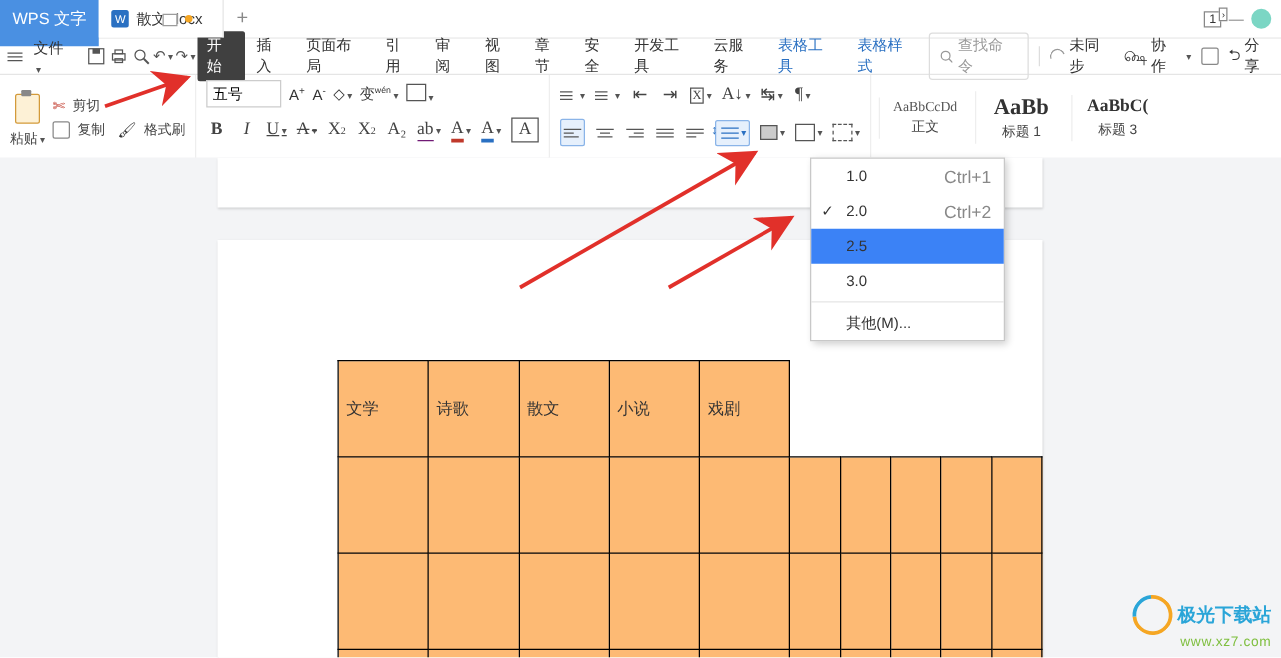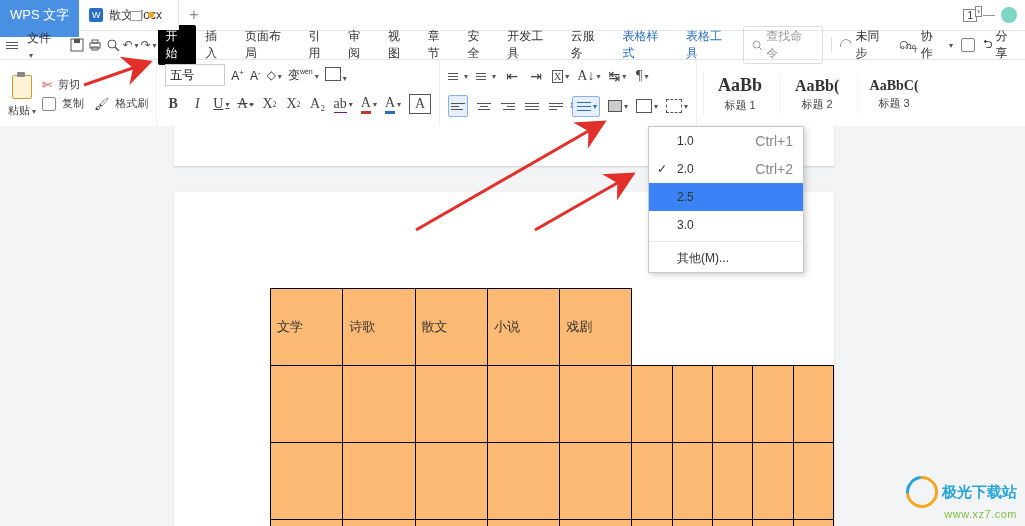--- a/index.html
+++ b/index.html
@@ -11,21 +11,21 @@
   .tab .tiny-monitor { width:10px; height:8px; border:1px solid #9c9c9c; position:absolute; right:36px; top:11px; background:#fff;}
   .tab-plus { width:30px; display:flex; align-items:center; justify-content:center; color:#888; font-size:16px;}
   .title-right { margin-left:auto; display:flex; align-items:center; gap:6px; padding-right:8px;}
   .win-badge { border:1px solid #888; font-size:10px; padding:0 3px; position:relative;}
   .win-badge sup { position:absolute; top:-4px; right:-6px; border:1px solid #888; font-size:8px; padding:0 1px; background:#fff;}
   .avatar { width:16px; height:16px; border-radius:50%; background:#7bd6c4;}
   
   .menubar { height:28px; background:#fff; border-bottom:1px solid #e5e5e5; display:flex; align-items:center; padding:0 6px; gap:2px;}
   .menubar .mitem { padding:3px 7px; border-radius:2px; color:#333; cursor:default;}
   .menubar .mitem.blue { color:#2a70c2;}
-  .menubar .mitem.active { background:#000000; color:#fff;}
+  .menubar .mitem.active { background:#404040; color:#fff;}
   .burger { display:inline-block; width:12px; vertical-align:middle;}
   .burger span { display:block; height:1px; background:#555; margin:2px 0;}
   .menu-right { margin-left:auto; display:flex; align-items:center; gap:8px; font-size:12px;}
   .menu-right .srch { display:flex; align-items:center; gap:4px; border:1px solid #ddd; padding:1px 8px; border-radius:3px; color:#999;}
   .arc { width:10px; height:10px; border:1.5px solid #999; border-right-color:transparent; border-bottom-color:transparent; border-radius:50%; display:inline-block; transform:rotate(25deg);}
   .menu-sep { width:1px; height:16px; background:#ddd;}
   .mini-icon { width:12px; height:12px; border:1px solid #888; border-radius:2px; display:inline-block;}
   .dd { font-size:8px; color:#555; margin-left:2px; }
   
   .ribbon { background:#fff; height:68px; border-bottom:1px solid #e5e5e5; display:flex; align-items:stretch;}
@@ -138,22 +138,22 @@
   <span class="mitem active">开始</span>
   <span class="mitem">插入</span>
   <span class="mitem">页面布局</span>
   <span class="mitem">引用</span>
   <span class="mitem">审阅</span>
   <span class="mitem">视图</span>
   <span class="mitem">章节</span>
   <span class="mitem">安全</span>
   <span class="mitem">开发工具</span>
   <span class="mitem">云服务</span>
+  <span class="mitem blue">表格工具</span>
   <span class="mitem blue">表格样式</span>
-  <span class="mitem blue">表格工具</span>
 
   <div class="menu-right">
     <span class="srch">
       <svg width="11" height="11">
           <circle cx="4.5" cy="4.5" r="3.5" fill="none" stroke="#999"></circle>
           <line x1="7" y1="7" x2="10" y2="10" stroke="#999"></line>
         </svg>
       <span style="color:#999">查找命令</span>
     </span>
     <span class="menu-sep"></span>
@@ -311,26 +311,26 @@
         </span>
       <span class="b">
           <span class="dashed-ic"></span>
           <span class="dd">▾</span>
         </span>
     </div>
   </div>
 
   <div class="styles">
     <div class="style-card">
+      <div class="style-prev sp0">AaBbCcDd</div>
+      <div class="style-name">正文</div>
+    </div>
+    <div class="style-card">
       <div class="style-prev sp1">AaBb</div>
       <div class="style-name">标题 1</div>
-    </div>
-    <div class="style-card">
-      <div class="style-prev sp2">AaBb(</div>
-      <div class="style-name">标题 2</div>
     </div>
     <div class="style-card">
       <div class="style-prev sp3">AaBbC(</div>
       <div class="style-name">标题 3</div>
     </div>
   </div>
 </div>
 
 <div class="canvas">
   <div class="page1"></div>

